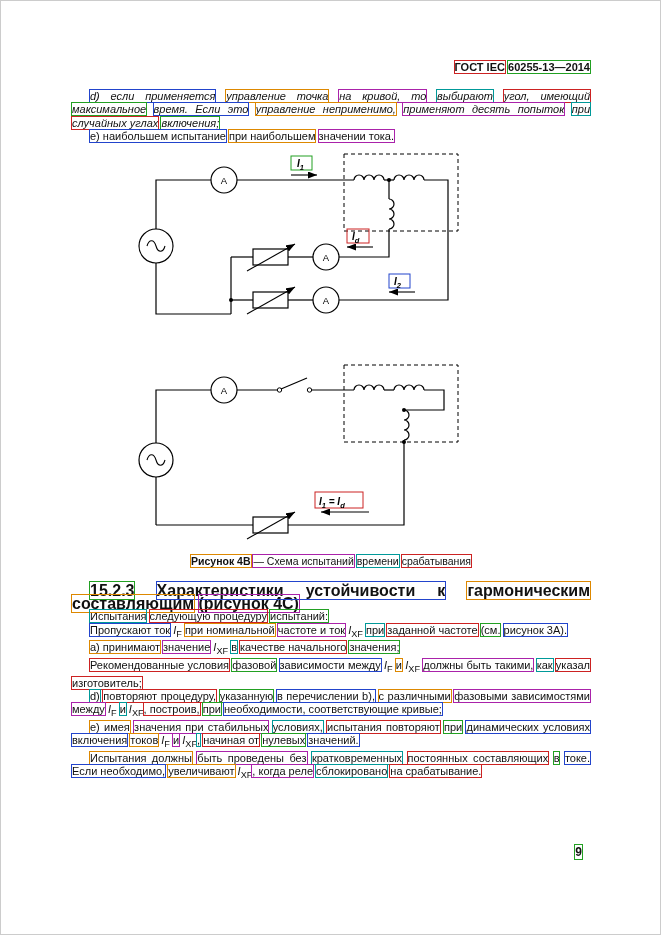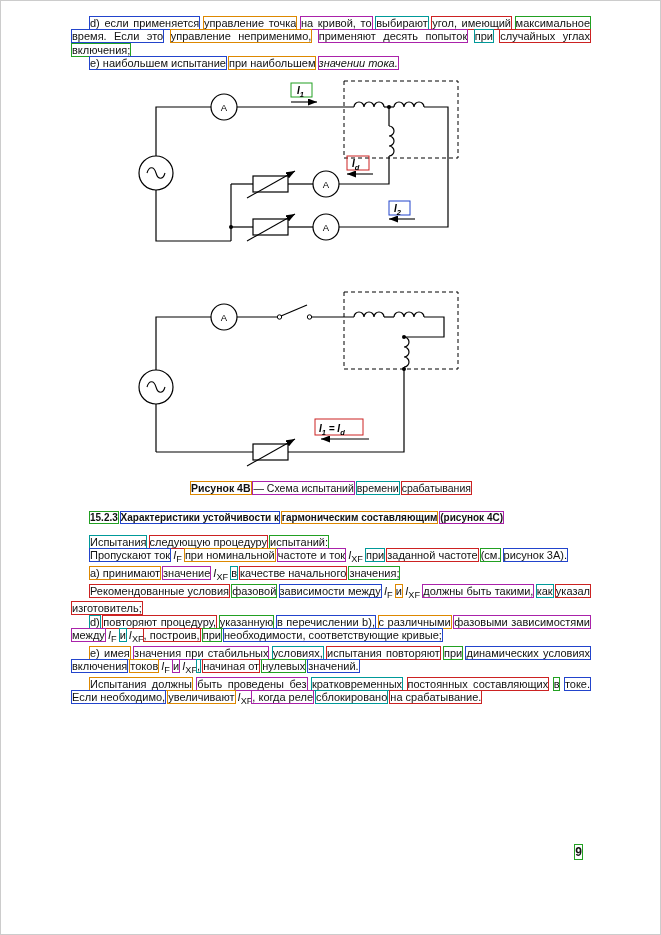--- a/index.html
+++ b/index.html
@@ -19,55 +19,56 @@
     font-weight: bold;
     font-size: 11px;
   }
   .body-text {
     margin: 0;
     font-size: 11px;
     line-height: 13.4px;
     text-align: justify;
     text-indent: 18px;
   }
-  .intro-first { margin-top: 17px; }
+  .intro-first { margin-top: 17px; font-style: italic; }
   .figure { text-align: center; line-height: 0; }
   .fig-4a { margin-top: 5px; }
   .fig-4b { margin-top: 15px; }
   .caption {
     text-align: center;
     font-size: 10.5px;
     line-height: 13px;
     margin-top: 5px;
   }
   .heading {
-    margin: 16px 0 12px 0;
-    font-size: 10px;
+    margin: 16px 0 0 0;
+    font-size: 16px;
     line-height: 13.4px;
     font-weight: bold;
     text-indent: 18px;
     text-align: justify;
   }
   .page-number {
     position: absolute;
     right: 79px; top: 845px;
     font-size: 12px;
     font-weight: bold;
   }
   .obox { outline: 1px solid; outline-offset: 0px; }
   svg text { font-family: "Liberation Sans", "DejaVu Sans", sans-serif; fill: #000; }
 </style>
 </head>
 <body>
 
 <div class="page">
 
+  <div class="doc-header"><span class="obox" style="outline-color: rgb(204, 34, 34);">ГОСТ IEC</span> <span class="obox" style="outline-color: rgb(34, 160, 34);">60255-13—2014</span> </div>
 
   <p class="body-text intro-first"><span class="obox" style="outline-color: rgb(34, 68, 204);">d) если применяется</span> <span class="obox" style="outline-color: rgb(221, 136, 0);">управление точка</span> <span class="obox" style="outline-color: rgb(170, 34, 170);">на кривой, то</span> <span class="obox" style="outline-color: rgb(0, 153, 153);">выбирают</span> <span class="obox" style="outline-color: rgb(204, 34, 34);">угол, имеющий</span> <span class="obox" style="outline-color: rgb(34, 160, 34);">максимальное</span> <span class="obox" style="outline-color: rgb(34, 68, 204);">время. Если это</span> <span class="obox" style="outline-color: rgb(221, 136, 0);">управление неприменимо,</span> <span class="obox" style="outline-color: rgb(170, 34, 170);">применяют десять попыток</span> <span class="obox" style="outline-color: rgb(0, 153, 153);">при</span> <span class="obox" style="outline-color: rgb(204, 34, 34);">случайных углах</span> <span class="obox" style="outline-color: rgb(34, 160, 34);">включения;</span> </p>
-  <p class="body-text"><span class="obox" style="outline-color: rgb(34, 68, 204);">е) наибольшем испытание</span> <span class="obox" style="outline-color: rgb(221, 136, 0);">при наибольшем</span> <span class="obox" style="outline-color: rgb(170, 34, 170); font-style: italic;">значении тока.</span> </p>
+  <p class="body-text"><span class="obox" style="outline-color: rgb(34, 68, 204);">е) наибольшем испытание</span> <span class="obox" style="outline-color: rgb(221, 136, 0);">при наибольшем</span> <span class="obox" style="outline-color: rgb(170, 34, 170);">значении тока.</span> </p>
 
   <div class="figure fig-4a">
     <svg width="440" height="196" viewBox="0 0 440 196">
       <defs>
         <marker id="arwA" markerWidth="9" markerHeight="7" refX="9" refY="3.5" orient="auto" markerUnits="userSpaceOnUse">
           <path d="M0,0 L9,3.5 L0,7 Z" fill="#000"></path>
         </marker>
       </defs>
 
       <g fill="none" stroke="#000" stroke-width="1.2">

